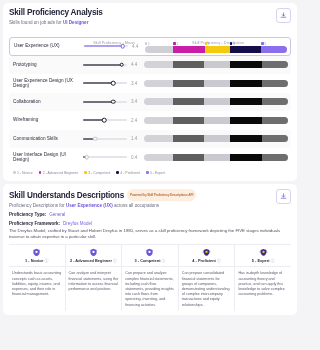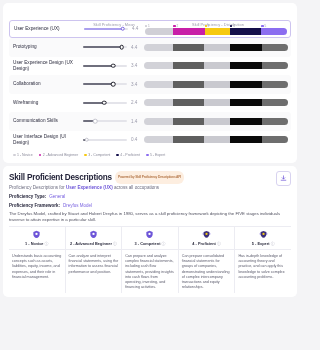--- a/index.html
+++ b/index.html
@@ -129,20 +129,33 @@
     padding: 4px 3px 3px 3px;
   }
 </style>
 </head>
 <body>
 
 <div class="page">
 
   <div class="card">
 
+    <div class="card-head">
+      <div class="title">Skill Proficiency Analysis</div>
+      <div class="subtitle">
+        <span>Skills found on job ads for </span><span class="hl">UI Designer</span>
+      </div>
+      <div class="dl-btn">
+        <svg viewBox="0 0 24 24" fill="none" stroke="#6d55d8" stroke-width="2.4" stroke-linecap="round" stroke-linejoin="round">
+          <path d="M12 3v10"></path>
+            <path d="M7.5 9.5L12 14l4.5-4.5"></path>
+            <path d="M4 18h16"></path>
+        </svg>
+      </div>
+    </div>
 
     <div class="col-heads">
       <div class="ch-left"></div>
       <div class="ch-mean">
         <span class="ch-label">Skill Proficiency - Mean</span>
       </div>
       <div class="ch-dist">
         <span class="ch-label">Skill Proficiency - Distribution</span>
       </div>
     </div>
@@ -326,21 +339,21 @@
           <span class="lg-dot" style="background: rgb(139, 109, 240);"></span>
           <span class="lg-txt">5 - Expert</span>
         </div>
       </div>
   </div>
 
   <div class="card" style="margin-top:3px;">
 
     <div class="card-head">
       <div class="title">
-        <span>Skill Proficient Descriptions</span><span class="badge">Powered by Skill Proficiency Descriptions API</span>
+        <span>Skill Understands Descriptions</span><span class="badge">Powered by Skill Proficiency Descriptions API</span>
       </div>
       <div class="subtitle">
         <span>Proficiency Descriptions for </span><span class="hl">User Experience (UX)</span><span> across all occupations</span>
       </div>
       <div class="dl-btn">
         <svg viewBox="0 0 24 24" fill="none" stroke="#6d55d8" stroke-width="2.4" stroke-linecap="round" stroke-linejoin="round">
           <path d="M12 3v10"></path>
             <path d="M7.5 9.5L12 14l4.5-4.5"></path>
             <path d="M4 18h16"></path>
         </svg>

